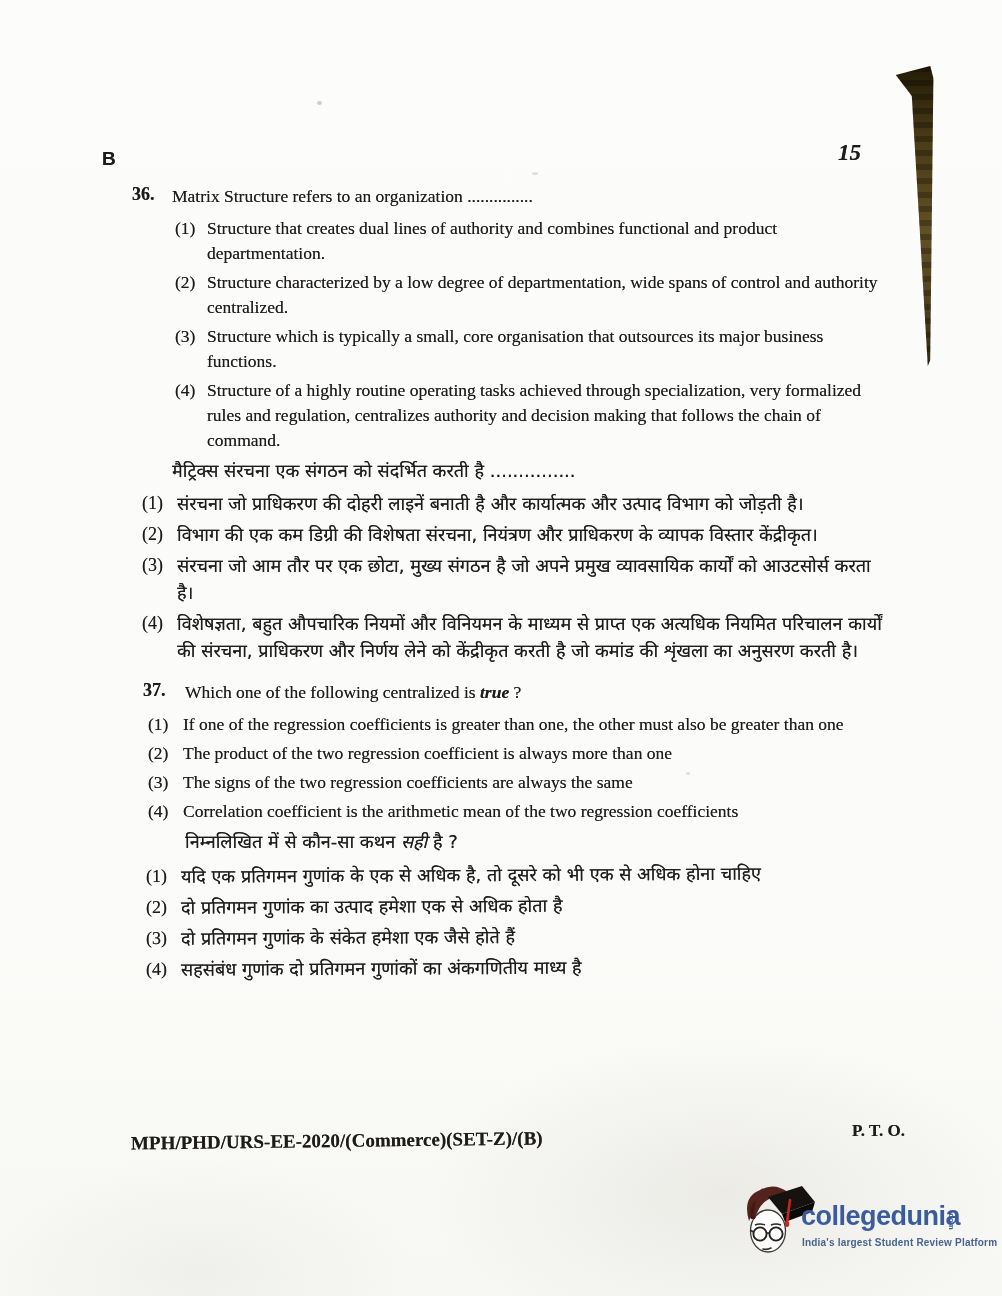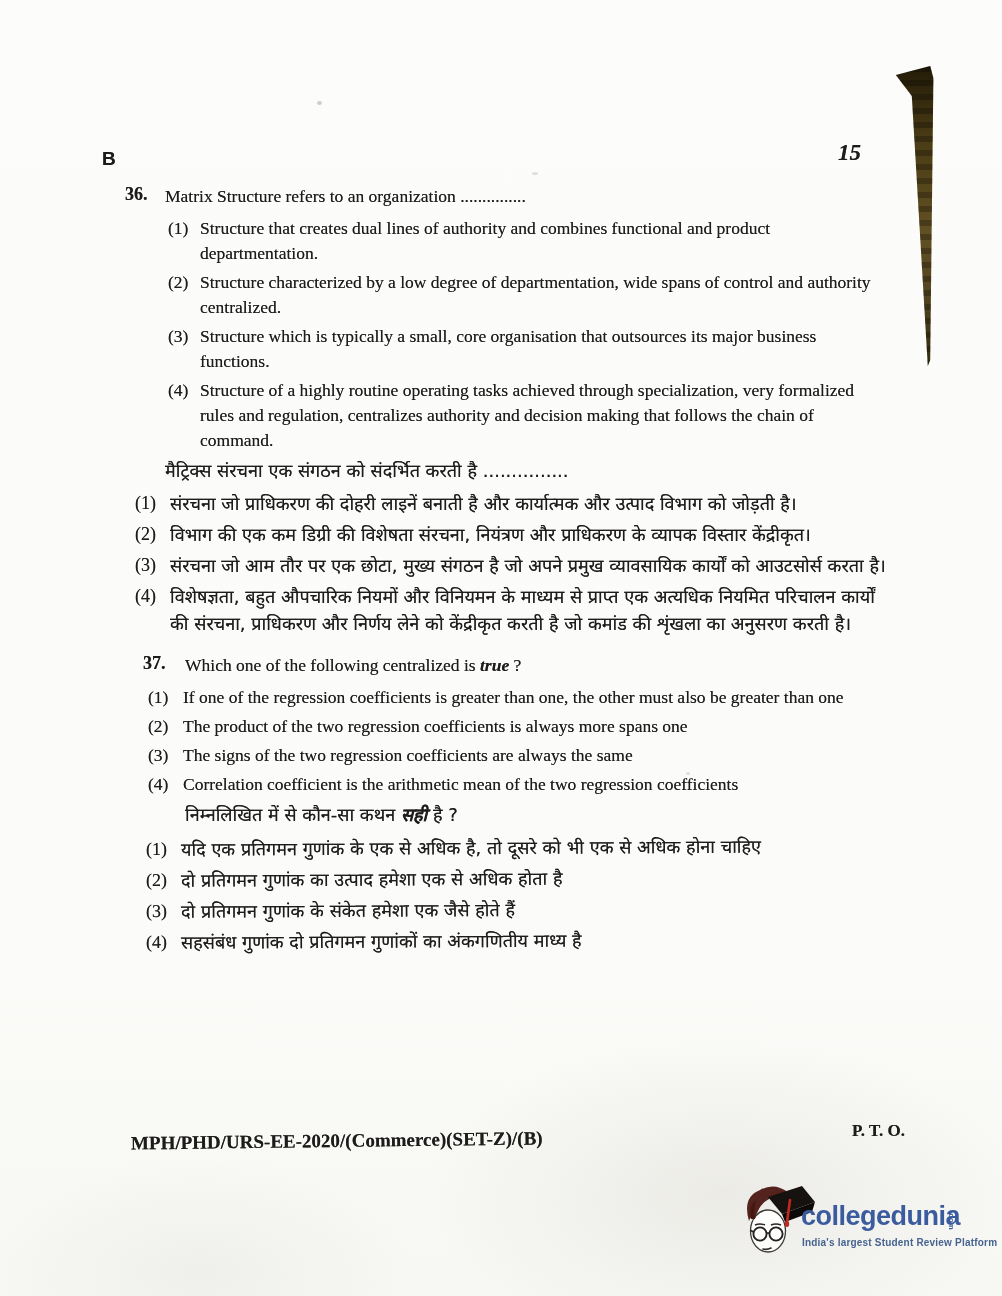--- a/index.html
+++ b/index.html
@@ -34,32 +34,32 @@
   .set-label{ position:absolute; left:102px; top:148px; font-family:"Liberation Sans",sans-serif; font-weight:bold; font-size:19px; }
   .page-number{ position:absolute; left:838px; top:140px; font-weight:bold; font-size:23px;font-style:italic; }
 
   
   .content{ position:absolute; left:125px; top:184px; width:762px; }
 
   .q-head{ display:flex; margin-bottom:7px; }
   .q-num{ flex:0 0 40px; font-weight:bold; font-size:18px; }
   .q-text-en{ font-size:17.5px; line-height:25px;text-align:center; }
   .emph-en{ font-weight:bold; font-style:italic; }
-  .emph-hi{ font-style:italic;font-weight:bold; }
+  .emph-hi{ font-style:italic; }
 
   .opt{ display:flex; margin-bottom:4px; font-size:17.5px; line-height:25px; }
   .opt .num{ flex:0 0 32px; }
   .opt .txt{ flex:1; }
 
   .hi{ font-family:"DejaVu Sans","Liberation Sans",sans-serif; font-size:18px; line-height:27px; }
   .q-head-hi{ margin:4px 0 6px 40px; }
   .opt.hi{ margin-left:10px; margin-bottom:4px; }
   .opt.hi .num{ flex:0 0 35px; font-family:"Liberation Serif",serif; }
 
-  .q36{ margin-bottom:16px; }
+  .q36{ margin-bottom:16px;margin-left:7px; }
   .q37{ margin-left:18px; }
   .q37 .q-num{ flex:0 0 42px; }
   .q37 .opt{ margin-left:5px; }
   .q37 .opt .num{ flex:0 0 35px; }
   .q37 .q-head-hi{ margin-left:42px; }
   .q37 .opt.hi{ margin-left:3px; transform:rotate(-.3deg); }
 
   
   .footer-code{ position:absolute; left:131px; top:1130px; font-weight:bold; font-size:19px; transform:rotate(-.7deg); }
   .footer-pto{ position:absolute; left:852px; top:1121px; font-weight:bold; font-size:17px; }
@@ -134,21 +134,21 @@
         <span class="q-num ink">37.</span>
         <span class="q-text-en ink"><span>Which one of the following centralized is </span><span class="emph-en">true</span><span> ?</span></span>
       </div>
 
       <div class="opt">
         <span class="num ink">(1)</span>
         <span class="txt ink">If one of the regression coefficients is greater than one, the other must also be greater than one</span>
       </div>
       <div class="opt">
         <span class="num ink">(2)</span>
-        <span class="txt ink">The product of the two regression coefficients is always more spans one</span>
+        <span class="txt ink">The product of the two regression coefficient is always more than one</span>
       </div>
       <div class="opt">
         <span class="num ink">(3)</span>
         <span class="txt ink">The signs of the two regression coefficients are always the same</span>
       </div>
       <div class="opt">
         <span class="num ink">(4)</span>
         <span class="txt ink">Correlation coefficient is the arithmetic mean of the two regression coefficients</span>
       </div>
 

